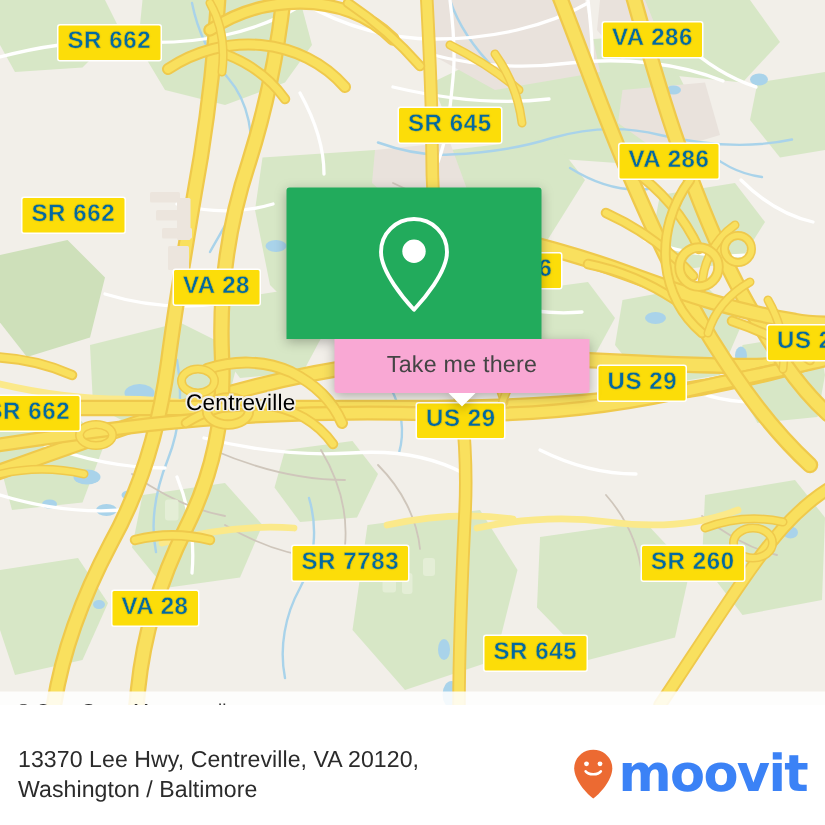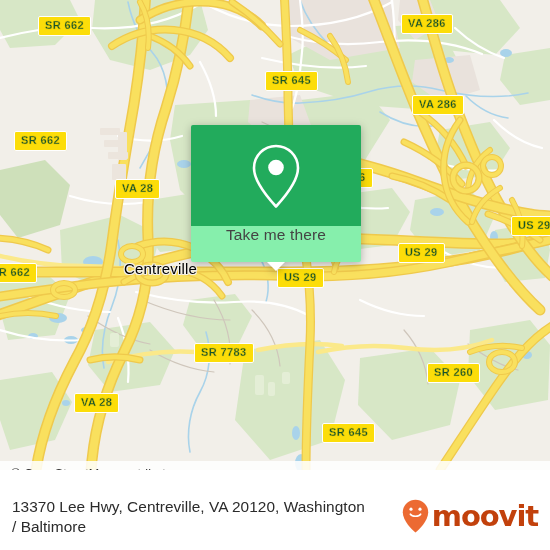--- a/index.html
+++ b/index.html
@@ -30,22 +30,22 @@
     font-size:12.5px;color:#333;letter-spacing:.1px;
     z-index:40;
   }
 
   
   .shield{
     position:absolute;
     background:#fcdd09;
     border:1.6px solid #ffffff;
     border-radius:2px;
-    color:#14532d;
-    font-size:11px;
+    color:#0369a1;
+    font-size:16px;
     font-weight:bold;
     line-height:1;
     padding:3px 6px 4px 6px;
     white-space:nowrap;
     letter-spacing:.4px;
     text-shadow:0 0 1px rgba(150,120,0,.35);
     box-sizing:border-box;
     z-index:12;
     -webkit-text-stroke:.3px #f1d000;
   }
@@ -71,24 +71,25 @@
   }
   #card .card-top{
     width:100%;height:101px;
     background:#22ab5c;
     box-sizing:border-box;
     display:flex;align-items:center;justify-content:center;
     border-radius:2px 2px 0 0;
   }
   #card .card-bottom{
     width:100%;height:36px;
-    background:#86efac;
-    display:flex;align-items:flex-start;justify-content:center;
+    background:#f9a8d4;
+    display:flex;align-items:center;justify-content:center;
     border-radius:0 0 2px 2px;
     position:relative;
+    margin-left:32px;
   }
   #card .card-label{
     font-size:15.5px;color:#444;letter-spacing:.15px;
   }
   #card .tail{
     position:absolute;
     left:50%;margin-left:-9px;bottom:-9px;
     width:0;height:0;
     border-left:9px solid transparent;
     border-right:9px solid transparent;
@@ -110,23 +111,23 @@
     color:#2b2b2b;
     line-height:1.33;
     padding-right:8px;
     letter-spacing:.05px;
   }
   #footer .brand{
     display:flex;align-items:center;gap:3px;
     padding-top:2px;
   }
   #footer .brand .word{
-    font-size:29px;
+    font-size:34px;
     font-weight:bold;
-    color:#c2410c;
+    color:#3b82f6;
     letter-spacing:-1.1px;
     line-height:1;
     font-family:"DejaVu Sans","Liberation Sans",sans-serif;
   }
 </style>
 </head>
 <body>
 
 <div id="root">
 
@@ -363,21 +364,21 @@
     <div class="shield" style="left:38px;top:16px;">SR 662</div>
     <div class="shield" style="left:265px;top:71px;">SR 645</div>
     <div class="shield" style="left:401px;top:14px;">VA 286</div>
     <div class="shield" style="left:412px;top:95px;">VA 286</div>
     <div class="shield" style="left:14px;top:131px;">SR 662</div>
     <div class="shield" style="left:115px;top:179px;">VA 28</div>
     <div class="shield" style="left:511px;top:216px;">US 29</div>
     <div class="shield" style="left:-16px;top:263px;">SR 662</div>
     <div class="shield" style="left:398px;top:243px;">US 29</div>
     <div class="shield" style="left:277px;top:268px;">US 29</div>
-    <div class="shield" style="left:194px;top:343px;">SR 7783</div>
+    <div class="shield" style="left:194px;top:363px;">SR 7783</div>
     <div class="shield" style="left:427px;top:363px;">SR 260</div>
     <div class="shield" style="left:74px;top:393px;">VA 28</div>
     <div class="shield" style="left:322px;top:423px;">SR 645</div>
 
     <div class="shield" style="left:352px;top:168px;z-index:11;">6</div>
 
     <div class="place-label" style="left:124px;top:260px;">Centreville</div>
 
     <div class="attrib">
       <span>© OpenStreetMap contributors</span>

